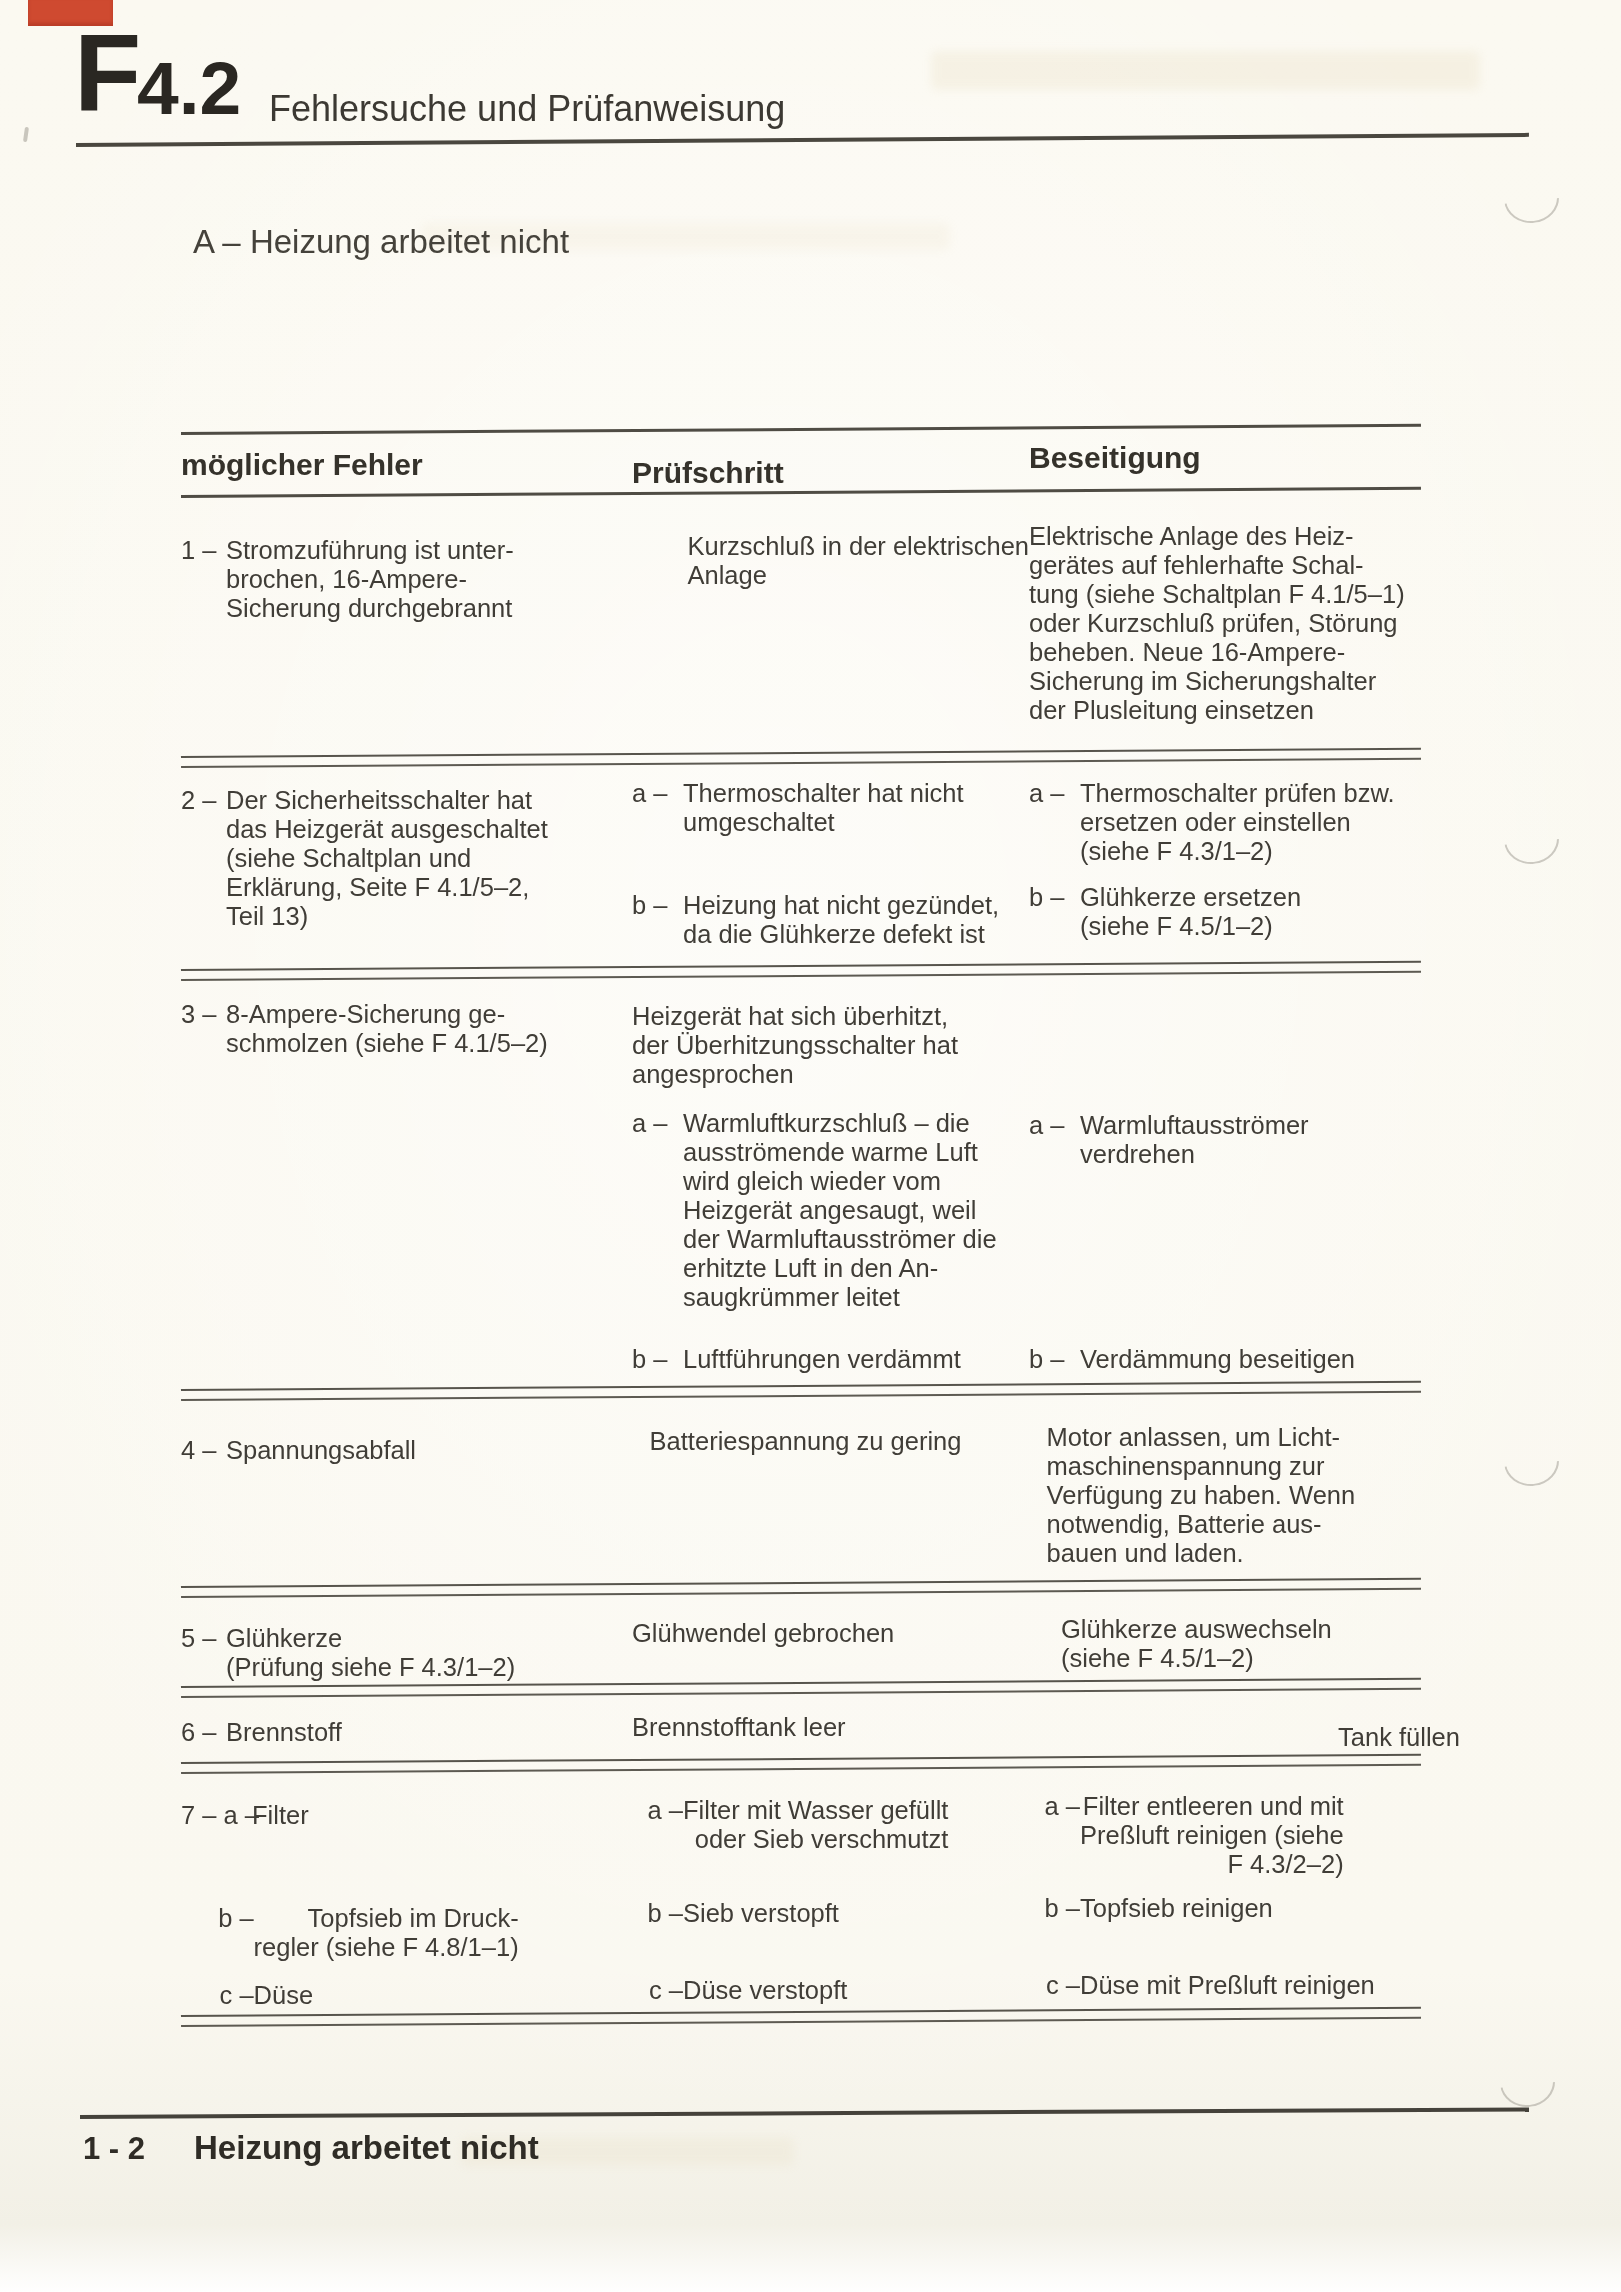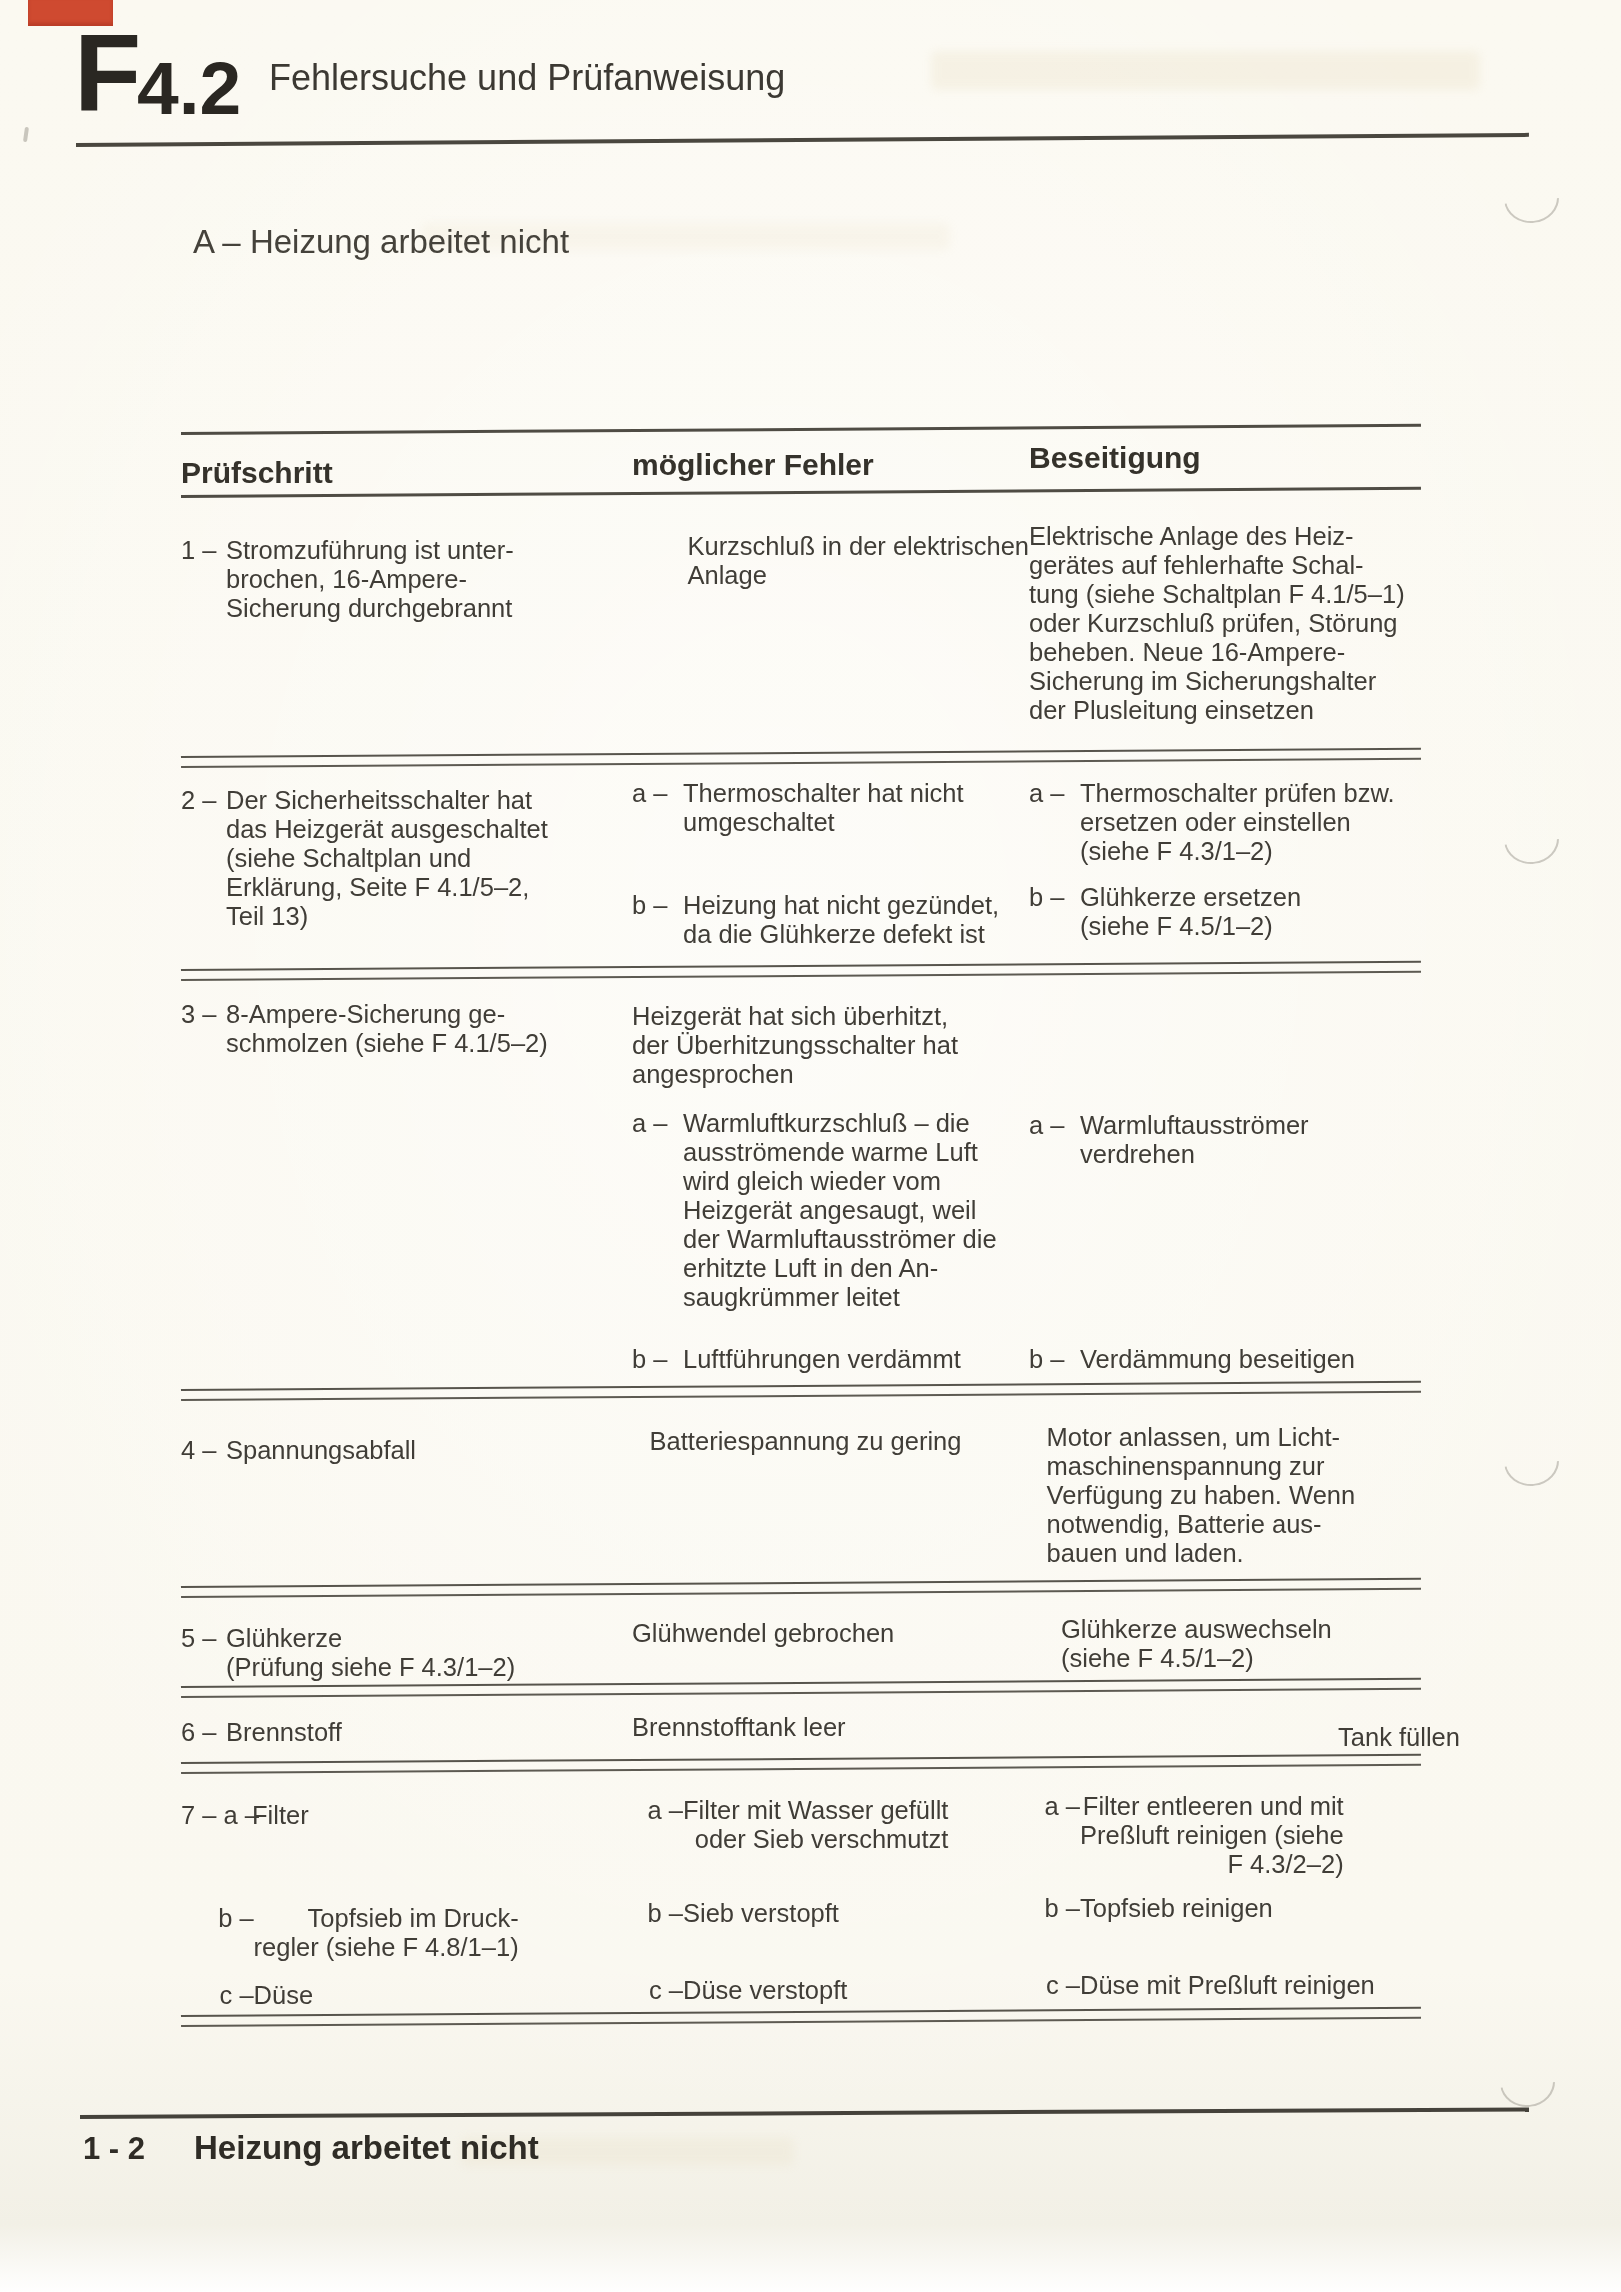--- a/index.html
+++ b/index.html
@@ -9,21 +9,21 @@
         background:
           radial-gradient(ellipse 1372px 1764px at 48% 40%, rgba(255,255,255,0.55), rgba(255,255,255,0) 70%),
           linear-gradient(180deg, #fbf9f1 0%, #faf8f0 86%, #f2f0e6 97%, #ffffff 100%),
           #faf8f0;
         color:#403d37;}
   
   .hdr-letter{position:absolute;left:74px;top:17.6px;font-size:110px;font-weight:bold;
               color:#2a2722;letter-spacing:-2px;line-height:1;}
   .hdr-number{position:absolute;left:137px;top:51px;font-size:75px;font-weight:bold;
               color:#2a2722;line-height:1;}
-  .hdr-subtitle{position:absolute;left:269px;top:57px;font-size:36px;color:#3c3933;}
+  .hdr-subtitle{position:absolute;left:269px;top:88px;font-size:36px;color:#3c3933;}
   .hdr-rule{position:absolute;left:76px;top:143px;width:1453px;height:3.9px;
             background:#4a473f;transform:rotate(-0.40deg);transform-origin:left center;}
   .page-title{position:absolute;left:193px;top:223px;font-size:33px;color:#45423b;}
   
   .trow{position:absolute;left:181px;display:grid;grid-template-columns:451px 397px 431px;}
   .cell{font-size:25.5px;line-height:29px;color:#403d37;}
   .item{display:flex;align-items:flex-start;}
   .pfx{flex:none;width:45px;white-space:pre;}
   .pfx-sub{flex:none;width:51px;white-space:pre;}
   .pfx-wide{flex:none;width:71px;white-space:pre;}
@@ -75,22 +75,22 @@
   <div class="sep-single" style="top:495px;"></div>
   <div class="sep" style="top:756px;"></div>
   <div class="sep" style="top:969px;"></div>
   <div class="sep" style="top:1389px;"></div>
   <div class="sep" style="top:1586px;"></div>
   <div class="sep" style="top:1686px;"></div>
   <div class="sep" style="top:1762px;"></div>
   <div class="sep" style="top:2015px;"></div>
 
   <div class="trow" style="top:436px;">
+    <div class="hcell" style="margin-top:11.8px;">möglicher Fehler</div>
     <div class="hcell" style="margin-top:19.6px;">Prüfschritt</div>
-    <div class="hcell" style="margin-top:11.8px;">möglicher Fehler</div>
     <div class="hcell" style="margin-top:4.9px;">Beseitigung</div>
   </div>
 
   <div class="trow" style="top:519px;">
     <div class="cell">
       <div class="item" style="margin-top:16.7px;">
         <span class="pfx">1 –</span>
         <span class="txt">Stromzuführung ist unter-
 brochen, 16-Ampere-
 Sicherung durchgebrannt</span>

